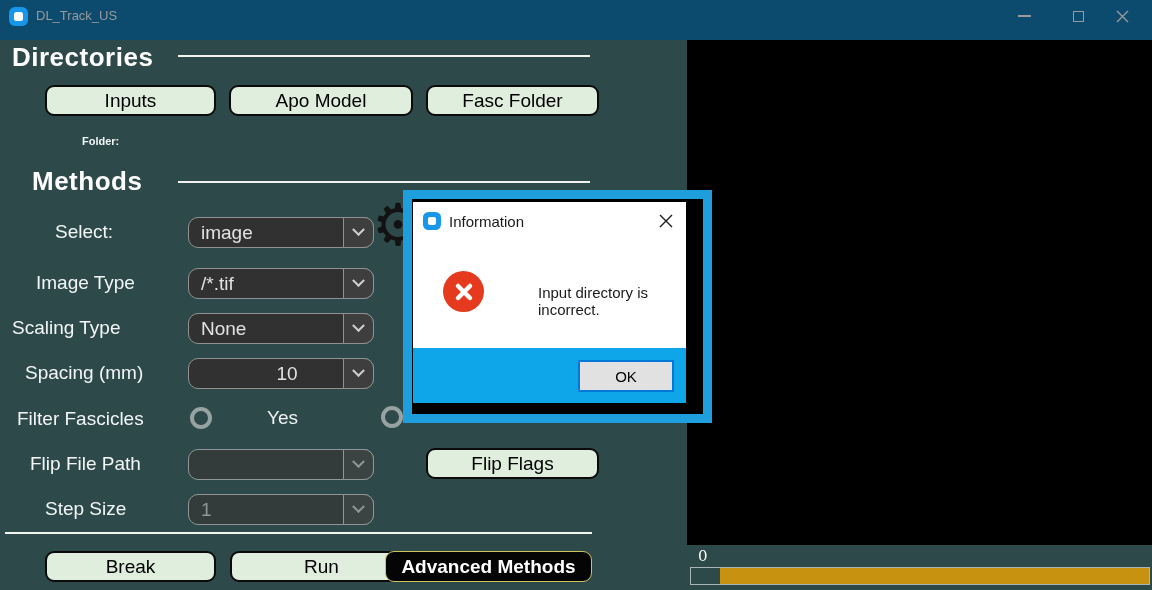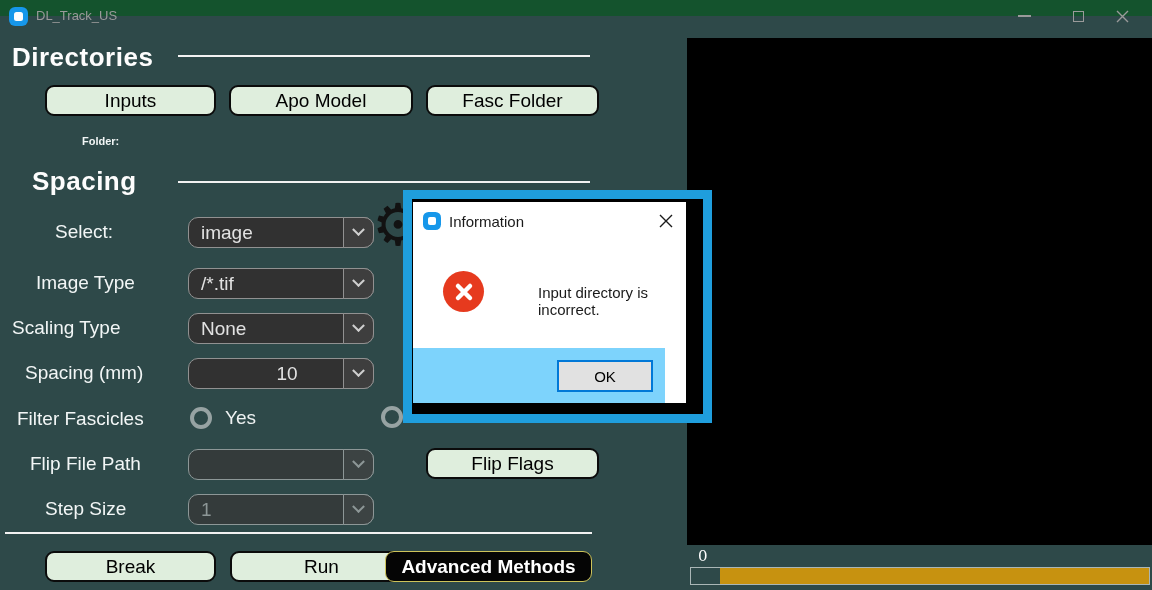--- a/index.html
+++ b/index.html
@@ -1,21 +1,21 @@
 <!DOCTYPE html>
 <html><head>
 <meta charset="utf-8">
 <style>
   * { margin:0; padding:0; box-sizing:border-box; }
   html,body { width:1152px; height:590px; }
   body { font-family:"Liberation Sans", sans-serif; }
   .app { position:relative; width:1152px; height:590px; background:#2e4949; overflow:hidden; }
 
   
-  .titlebar { position:absolute; left:0; top:0; width:1152px; height:16px; background:#14532d; z-index:3;text-decoration:underline; }
+  .titlebar { position:absolute; left:0; top:0; width:1152px; height:40px; background:#0c4a6e; z-index:3;text-decoration:underline; }
   .app-icon { position:absolute; left:9px; top:7px; width:19px; height:19px; background:#1697ea; border-radius:6px; }
   .app-icon .hole { position:absolute; left:5px; top:5px; width:9px; height:9px; background:#fdfdfd; border-radius:2.5px; }
   .title-text { position:absolute; left:36px; top:8px; font-size:13px; color:#9a9a9a; }
   .winbtn { position:absolute; top:0; width:44px; height:32px; display:flex; align-items:center; justify-content:center; }
   .wb-min { right:106px; } .wb-max { right:52px; } .wb-close { right:8px; }
   .min-glyph { width:13px; height:2px; background:#9a9a9a; }
   .max-glyph { width:11px; height:11px; border:1.5px solid #9a9a9a; }
 
   
   .h1 { position:absolute; color:#fdfdfd; font-weight:bold; font-size:26px; letter-spacing:0.5px; }
@@ -31,21 +31,21 @@
   .combo .cap { position:absolute; right:-1px; top:-1px; width:31px; height:31px; background:#3e3e3e;
                 border:1px solid #919191; border-radius:0 10px 10px 0;
                 display:flex; align-items:center; justify-content:center; }
   .chev { width:9px; height:9px; border-right:2.5px solid #cfcfcf; border-bottom:2.5px solid #cfcfcf;
           transform:rotate(45deg) translate(-2px,-2px); }
   .combo.disabled { background:#343b3b; border-color:#8d9797; color:#8d9797; }
   .combo.disabled .cap { background:#3c4343; border-color:#8d9797; }
   .combo.disabled .chev { border-color:#8d9797; }
 
   .radio-ring { position:absolute; width:22px; height:22px; border:4px solid #97a3a3; border-radius:50%; cursor:pointer; }
-  .radio-label { position:absolute; font-size:19px; color:#eef2f2; }
+  .radio-label { position:absolute; font-size:19px; color:#eef2f2;margin-left:42px; }
 
   .adv-btn { position:absolute; height:31px; background:#050505; border:1.5px solid #cdc35a; border-radius:9px;
              display:flex; align-items:center; justify-content:center; font-size:19px; font-weight:600;
              color:#ffffff; cursor:pointer; }
 
   
   .image-panel { position:absolute; left:687px; top:38px; width:465px; height:507px; background:#000; }
   .prog-label { position:absolute; left:698px; top:547px; font-family:"DejaVu Serif", serif; font-size:15px; color:#fdfdfd; }
   .progress { position:absolute; left:690px; top:567px; width:460px; height:18px; border:1px solid #aab6b6; background:#2e4949; }
   .progress .fill-dark { position:absolute; left:0; top:0; width:29px; height:16px; background:#2e4949; }
@@ -60,21 +60,21 @@
   .msgbox { position:absolute; left:413px; top:202px; width:273px; height:201px; background:#ffffff; z-index:7;
             font-size:15px; color:#1a1a1a; }
   .msgbox .dlg-icon { position:absolute; left:10px; top:10px; width:18px; height:18px; background:#1697ea; border-radius:5.5px; }
   .msgbox .dlg-icon .hole { position:absolute; left:5px; top:5px; width:8px; height:8px; background:#fff; border-radius:2px; }
   .msgbox .dlg-title { position:absolute; left:36px; top:11px; font-size:15px; color:#1a1a1a; }
   .msgbox .dlg-close { position:absolute; right:10px; top:9px; width:20px; height:20px;
                        display:flex; align-items:center; justify-content:center; cursor:pointer; }
   .err-badge { position:absolute; left:30px; top:69px; width:41px; height:41px; border-radius:50%;
                background:#e63a1e; display:flex; align-items:center; justify-content:center; }
   .dlg-msg { position:absolute; left:82px; top:82px; font-size:15px; color:#1a1a1a;margin-left:43px; }
-  .dlg-footer { position:absolute; left:0; top:146px; width:252px; height:55px; background:#7dd3fc; }
+  .dlg-footer { position:absolute; left:0; top:146px; width:273px; height:55px; background:#0ea5e9; }
   .ok-btn { position:absolute; right:12px; top:12px; width:96px; height:32px; background:#e1e1e1;
             border:2px solid #0078d7; font-size:15px; color:#000; font-family:"Liberation Sans", sans-serif;
             display:flex; align-items:center; justify-content:center; cursor:pointer; }
 </style>
 </head>
 <body>
 
 <div class="app">
 
   <div class="titlebar">
@@ -97,21 +97,21 @@
 
   <div class="h1" style="left:12px; top:42px;">Directories</div>
   <div class="rule" style="left:178px; top:55px; width:412px;"></div>
 
   <div class="mintbtn" style="left:5px; top:85px; width:171px;">Inputs</div>
   <div class="mintbtn" style="left:189px; top:85px; width:184px;text-align:center;">Apo Model</div>
   <div class="mintbtn" style="left:386px; top:85px; width:173px;">Fasc Folder</div>
 
   <div class="small-label" style="left:70px; top:135px;margin-left:12px;">Folder:</div>
 
-  <div class="h1" style="left:32px; top:166px;">Spacing</div>
+  <div class="h1" style="left:32px; top:166px;">Methods</div>
   <div class="rule" style="left:178px; top:181px; width:412px;"></div>
 
   <div class="row-label" style="left:55px; top:221px;">Select:</div>
   <div class="combo" style="left:188px; top:217px;">
     <span>image</span>
     <span class="cap">
         <span class="chev"></span>
       </span>
   </div>
 

